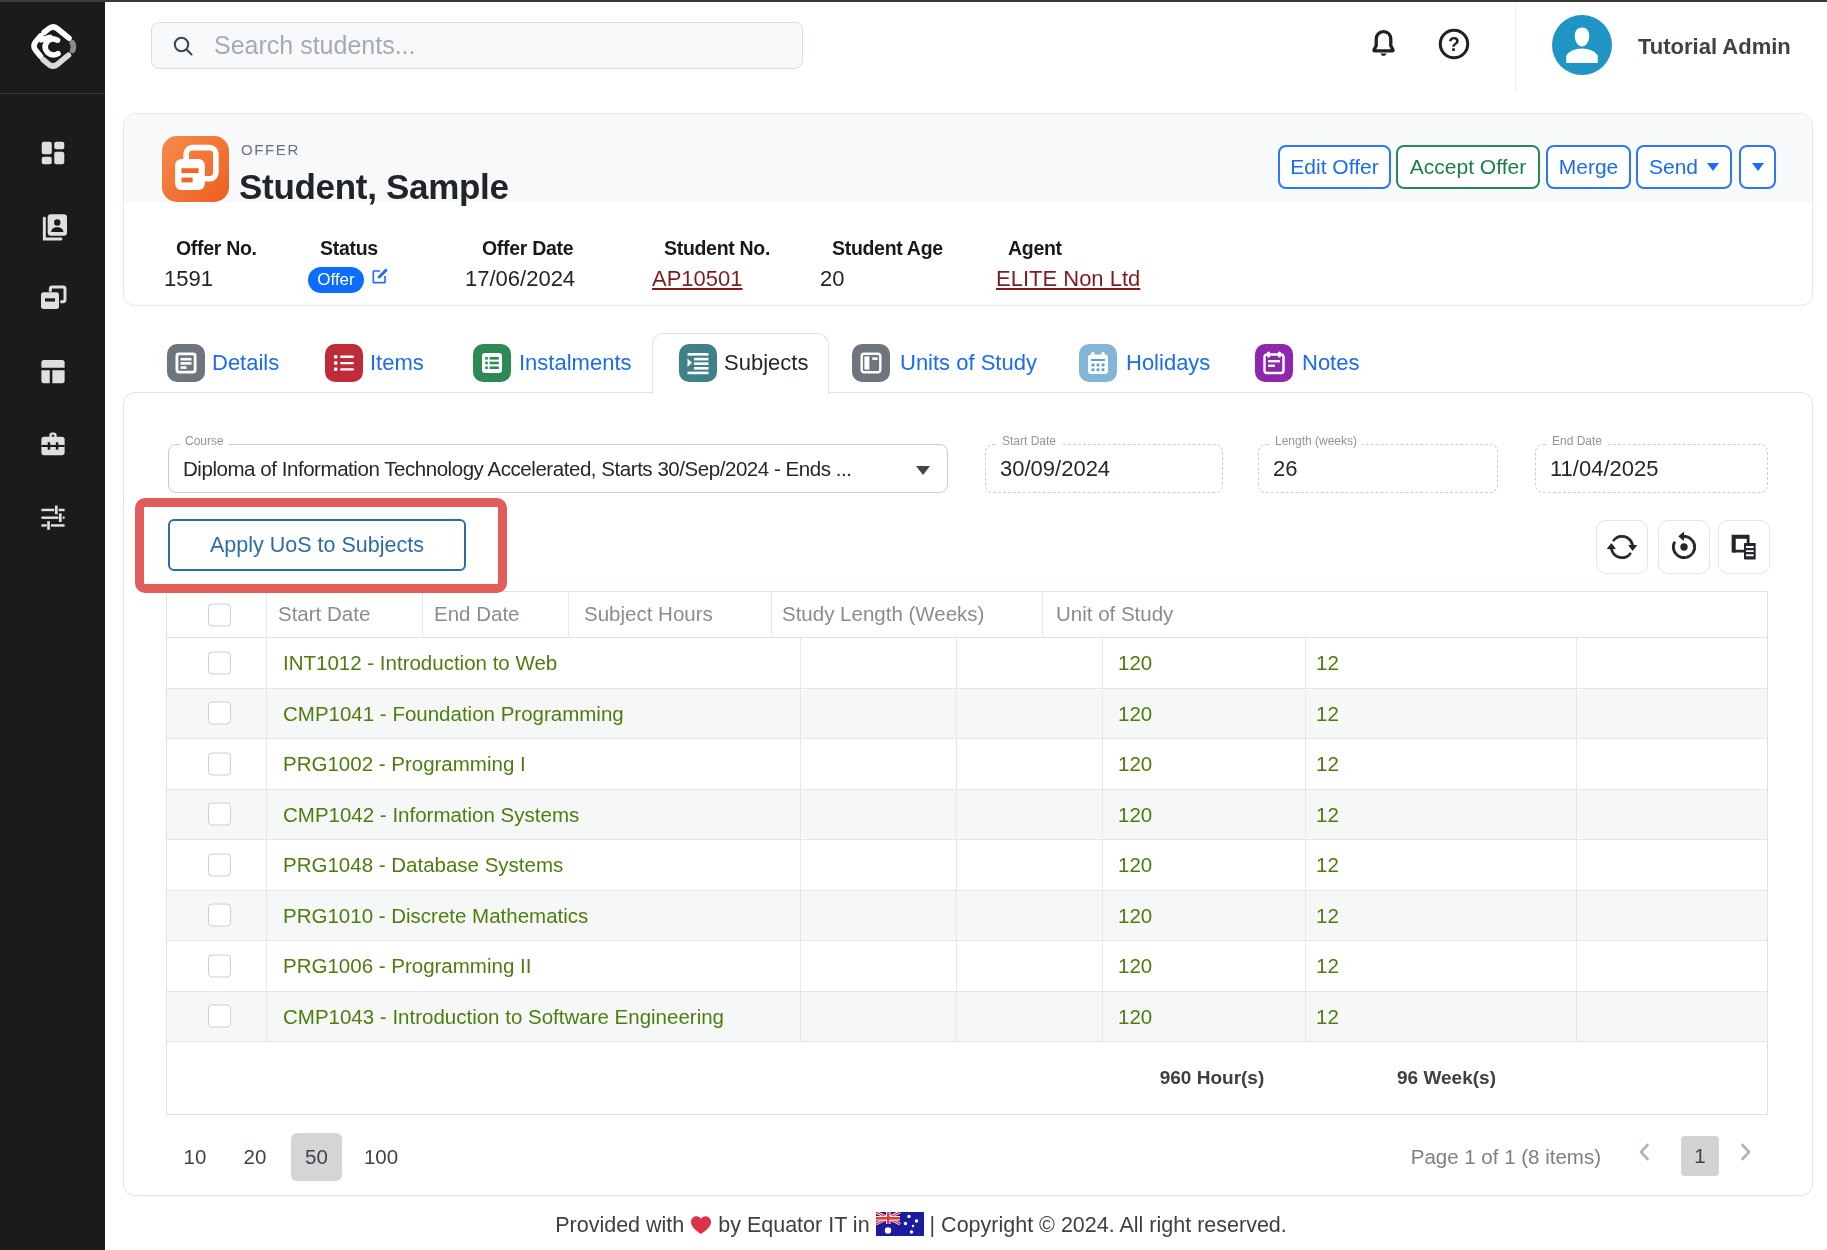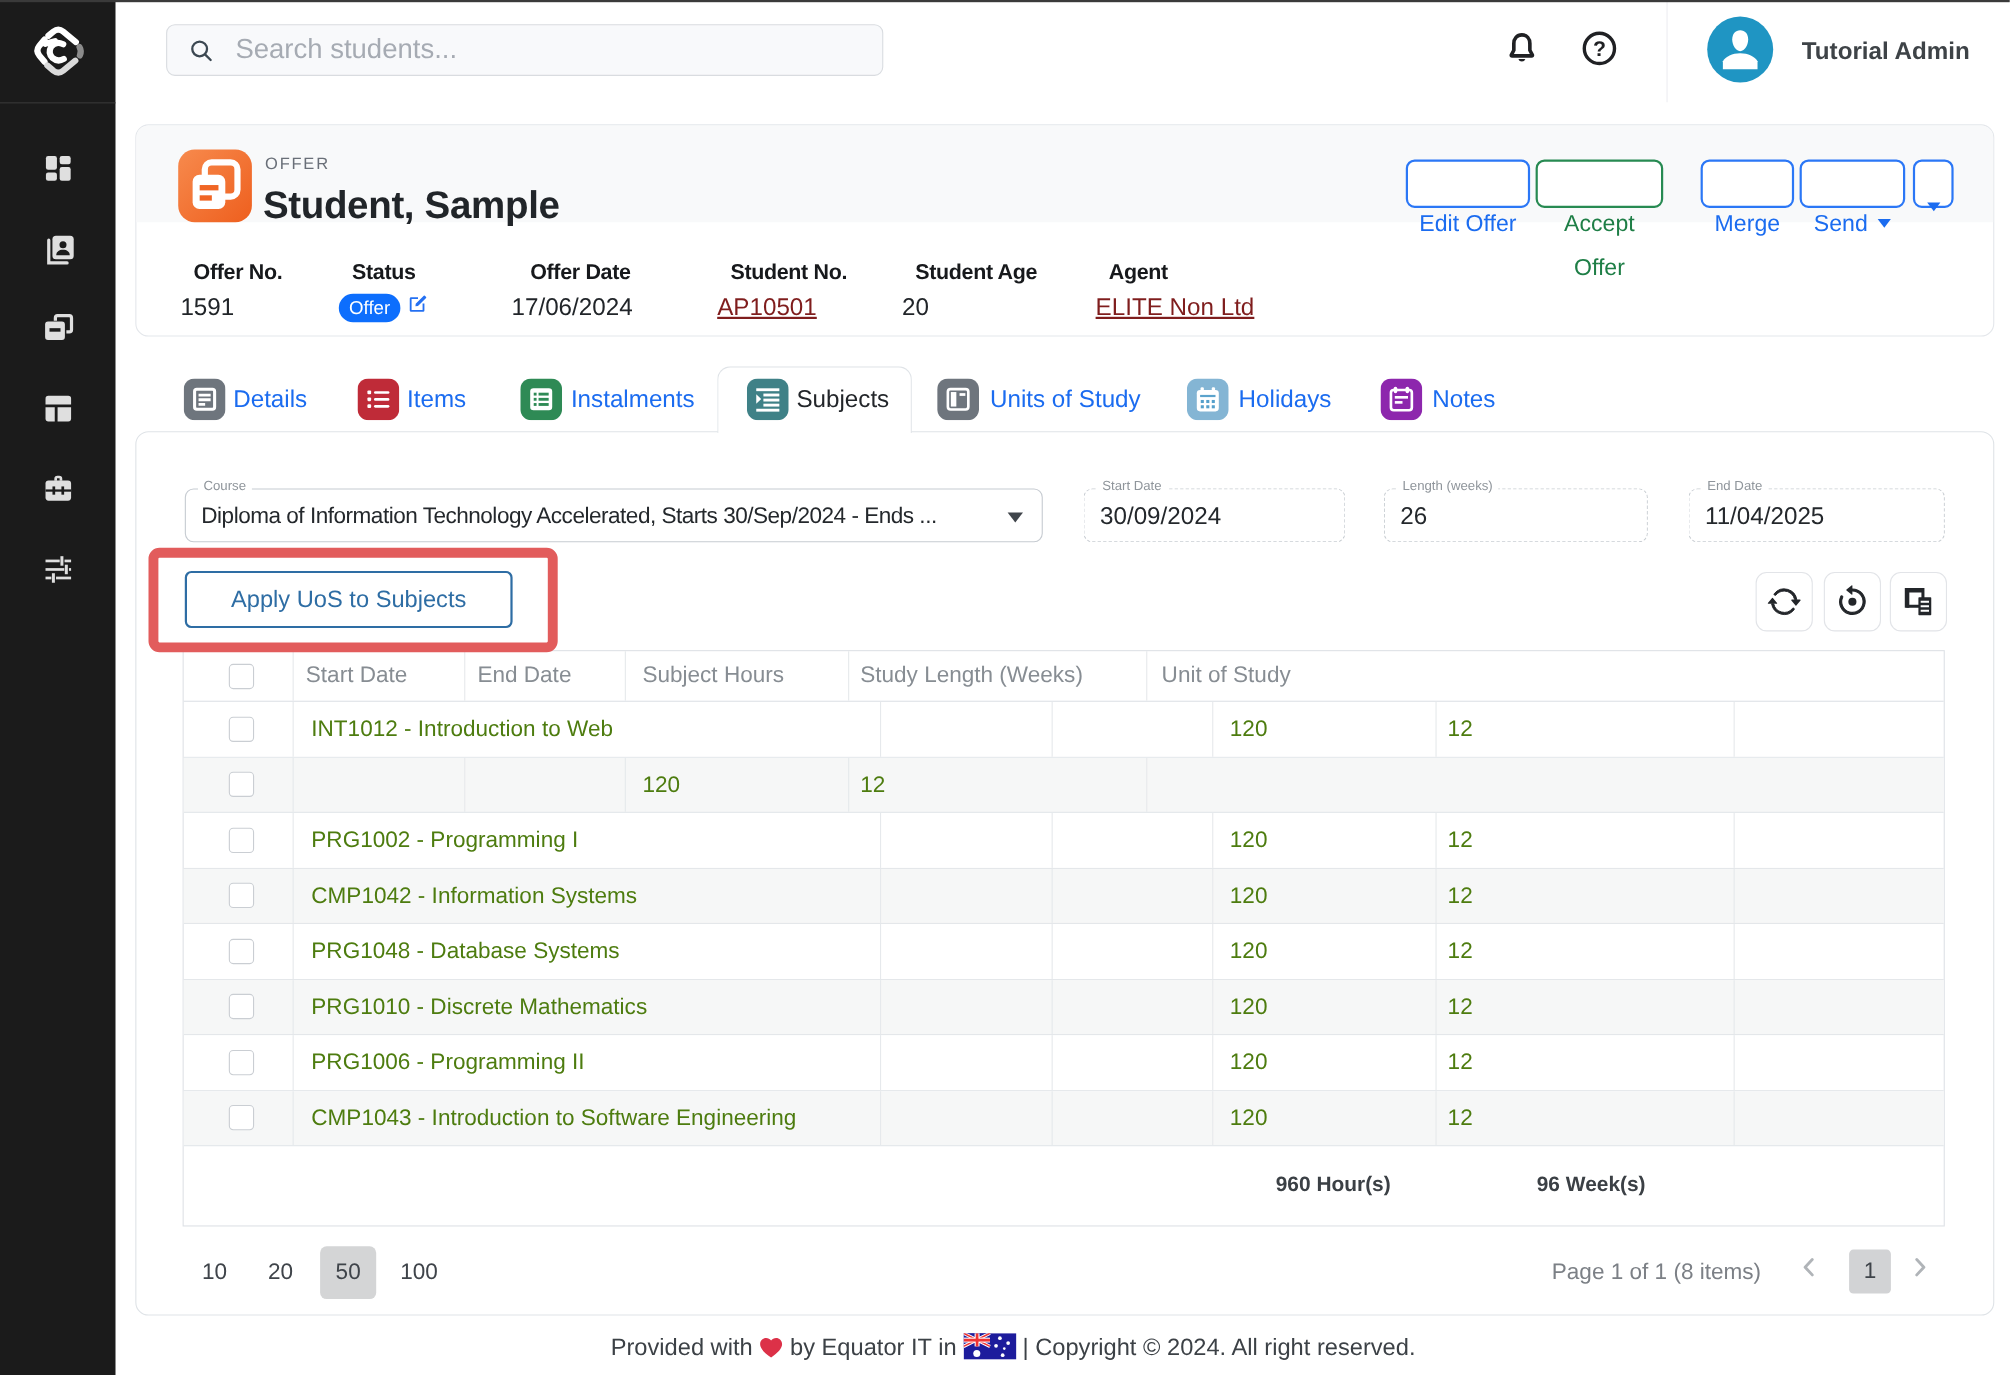--- a/index.html
+++ b/index.html
@@ -21,21 +21,21 @@
 
 #card { left:123px; top:113px; width:1690px; height:193px; background:#fff;
   border:1px solid #e4e7eb; border-radius:12px; z-index:5; }
 #cardhead { position:absolute; left:0; top:0; width:100%; height:88px; background:#f8f9fa; border-radius:11px 11px 0 0; }
 #oicon { position:absolute; left:38px; top:22px; width:67px; height:66px; border-radius:15px;
   background:linear-gradient(135deg,#f78a4d 0%,#ee5f1e 100%); }
 #olabel { position:absolute; left:117px; top:27px; font-size:15px; color:#696f78; letter-spacing:1.6px; }
 #oname { position:absolute; left:115px; top:53px; font-size:35px; font-weight:700; color:#212529; letter-spacing:-0.3px; }
 .btn { position:absolute; top:31px; height:44px; border-radius:8px; border:2px solid #2b77f6;
   color:#1b6cf0; font-size:21px; text-align:center; background:#fff; line-height:40px; }
-.btn span { display:inline-block; line-height:40px;margin-top:37px; }
+.btn span { display:inline-block; line-height:40px; }
 .ctri { display:inline-block; width:0; height:0; border-left:6.5px solid transparent; border-right:6.5px solid transparent; border-top:8px solid #1b6cf0; vertical-align:3px; }
 .btn.green { border-color:#278a52; color:#1e7e46; }
 .ilabel { position:absolute; top:123px; font-size:19.5px; font-weight:700; color:#17191c; letter-spacing:-0.3px;margin-left:12px; }
 .ivalue { position:absolute; top:152px; font-size:22px; color:#212529; }
 .ivalue.link { color:#7f1d1d;text-decoration:underline; }
 #chip { position:absolute; left:184px; top:153px; width:56px; height:26px; border-radius:13px;
   background:#0d6efd; color:#fff; font-size:17px; text-align:center; line-height:26px; }
 
 
 .tabicon { position:absolute; top:344px; width:38px; height:38px; z-index:8; }
@@ -194,21 +194,21 @@
     <svg width="67" height="66" viewBox="0 0 34 34">
         <rect x="12.2" y="6" width="15.3" height="16" rx="3.2" fill="none" stroke="#fff" stroke-width="2.9"></rect>
         <rect x="6.5" y="11.8" width="15.3" height="16" rx="3.2" fill="#fff"></rect>
         <rect x="9.8" y="16.6" width="8.8" height="2.5" fill="#f06524"></rect>
         <rect x="9.8" y="21.4" width="5.7" height="2.5" fill="#f06524"></rect>
       </svg>
   </div>
   <div id="olabel">OFFER</div>
   <div id="oname">Student, Sample</div>
   <div class="btn" style="left:1154px; width:113px"><span>Edit Offer</span></div>
-  <div class="btn green" style="left:1272px; width:116px"><span>Accept Offer</span></div>
+  <div class="btn green" style="left:1272px; width:144px"><span>Accept Offer</span></div>
   <div class="btn" style="left:1422px; width:85px"><span>Merge</span></div>
   <div class="btn" style="left:1512px; width:96px"><span>Send</span><span class="ctri" style="margin-left:9px"></span></div>
   <div class="btn" style="left:1615px; width:37px"><span class="ctri"></span></div>
   <div class="ilabel" style="left:40px">Offer No.</div>
   <div class="ilabel" style="left:184px">Status</div>
   <div class="ilabel" style="left:346px">Offer Date</div>
   <div class="ilabel" style="left:528px">Student No.</div>
   <div class="ilabel" style="left:696px">Student Age</div>
   <div class="ilabel" style="left:872px">Agent</div>
   <div class="ivalue" style="left:40px">1591</div>
@@ -385,20 +385,21 @@
       <div class="c2"></div>
       <div class="c3"></div>
       <div class="c4 pl15">120</div>
       <div class="c5 pl10">12</div>
       <div class="c6"></div>
     </div>
   <div class="trow body alt">
       <div class="c0">
         <span class="cb"></span>
       </div>
+      <div class="c1 pl18">CMP1041 - Foundation Programming</div>
       <div class="c2"></div>
       <div class="c3"></div>
       <div class="c4 pl15">120</div>
       <div class="c5 pl10">12</div>
       <div class="c6"></div>
     </div>
   <div class="trow body">
       <div class="c0">
         <span class="cb"></span>
       </div>

